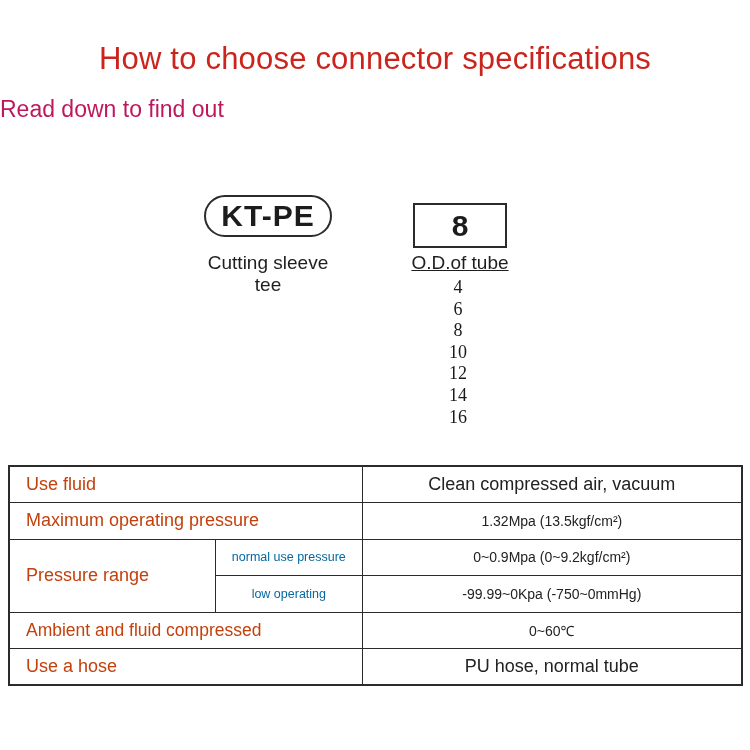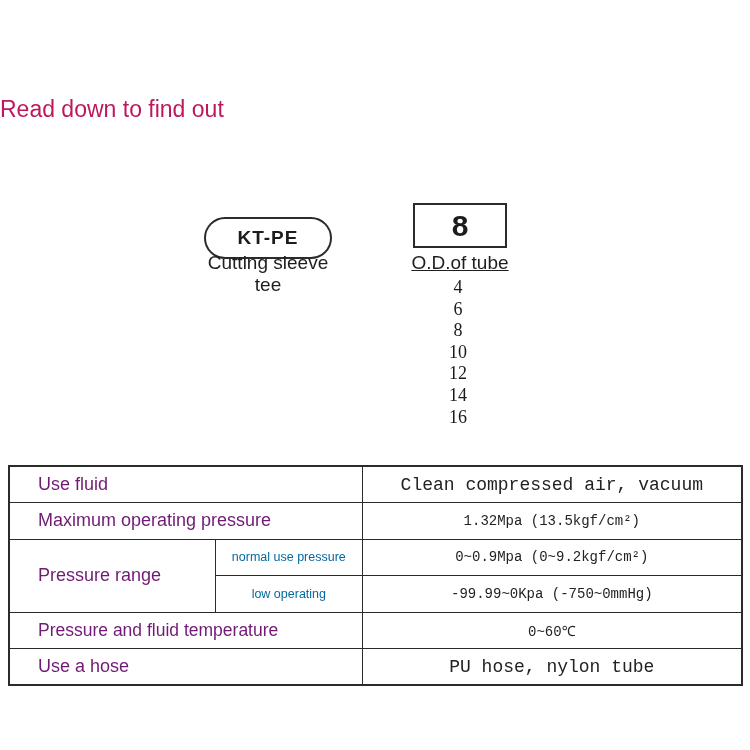--- a/index.html
+++ b/index.html
@@ -32,21 +32,21 @@
   .code-box {
     position: absolute;
     border: 2px solid #2b2b2b;
     background: #ffffff;
     display: flex;
     align-items: center;
     justify-content: center;
     font-weight: 700;
     color: #1c1c1c;
   }
-  .box-series { left: 204px; top: 217px; width: 128px; height: 42px; font-size: 19px; letter-spacing: 1px; border-radius: 21px; }
+  .box-series { left: 204px; top: 195px; width: 128px; height: 42px; font-size: 30px; letter-spacing: 1px; border-radius: 21px; }
   .box-size   { left: 413px; top: 203px; width: 94px;  height: 45px; font-size: 30px; }
   .box-label {
     position: absolute;
     text-align: center;
     font-size: 19px;
     color: #1e1e1e;
   }
   .label-series { left: 196px; top: 252px; width: 144px; }
   .label-size   { left: 405px; top: 252px; width: 110px; text-decoration: underline; }
   .size-list {
@@ -67,40 +67,41 @@
   }
   table.spec td {
     border: 1.5px solid #2b2b2b;
     background: #ffffff;
     vertical-align: middle;
   }
   table.spec tr { height: 36.5px; }
   td.alt { background: var(--row-beige, #f5eee2); }
   td.lbl {
     font-size: 18px;
-    padding-left: 28px;
-    color: #701a75;
+    padding-left: 16px;
+    color: #c2410c;
     text-align: left;
   }
   td.lbl-sm { font-size: 17.5px; }
   td.sub {
     font-size: 12.5px;
     text-align: center;
     color: #0369a1;
   }
-  td.val { text-align: center; color: #222222; font-family: Liberation Mono, monospace; }
+  td.val { text-align: center; color: #222222; }
   td.val-lg { font-size: 18px; }
   td.val-md { font-size: 14px; }
   td.val-sm { font-size: 14px; }
 </style>
 </head>
 <body>
 
 <div class="canvas">
 
+  <div class="title">How to choose connector specifications</div>
   <div class="subtitle">Read down to find out</div>
 
   <div class="code-box box-series">
     <span>KT-PE</span>
   </div>
   <div class="box-label label-series">Cutting sleeve tee</div>
 
   <div class="code-box box-size">
     <span>8</span>
   </div>
@@ -134,23 +135,23 @@
     <tr>
       <td class="lbl" rowspan="2">Pressure range</td>
       <td class="sub alt">normal use pressure</td>
       <td class="val val-md alt">0~0.9Mpa (0~9.2kgf/cm²)</td>
     </tr>
     <tr>
       <td class="sub">low operating</td>
       <td class="val val-md">-99.99~0Kpa (-750~0mmHg)</td>
     </tr>
     <tr>
-      <td class="lbl lbl-sm alt" colspan="2">Pressure and fluid temperature</td>
+      <td class="lbl lbl-sm alt" colspan="2">Ambient and fluid compressed</td>
       <td class="val val-sm alt">0~60℃</td>
     </tr>
     <tr>
       <td class="lbl" colspan="2">Use a hose</td>
-      <td class="val val-lg">PU hose, nylon tube</td>
+      <td class="val val-lg">PU hose, normal tube</td>
     </tr>
   </tbody>
     </table>
 
 </div>
 
 </body></html>

